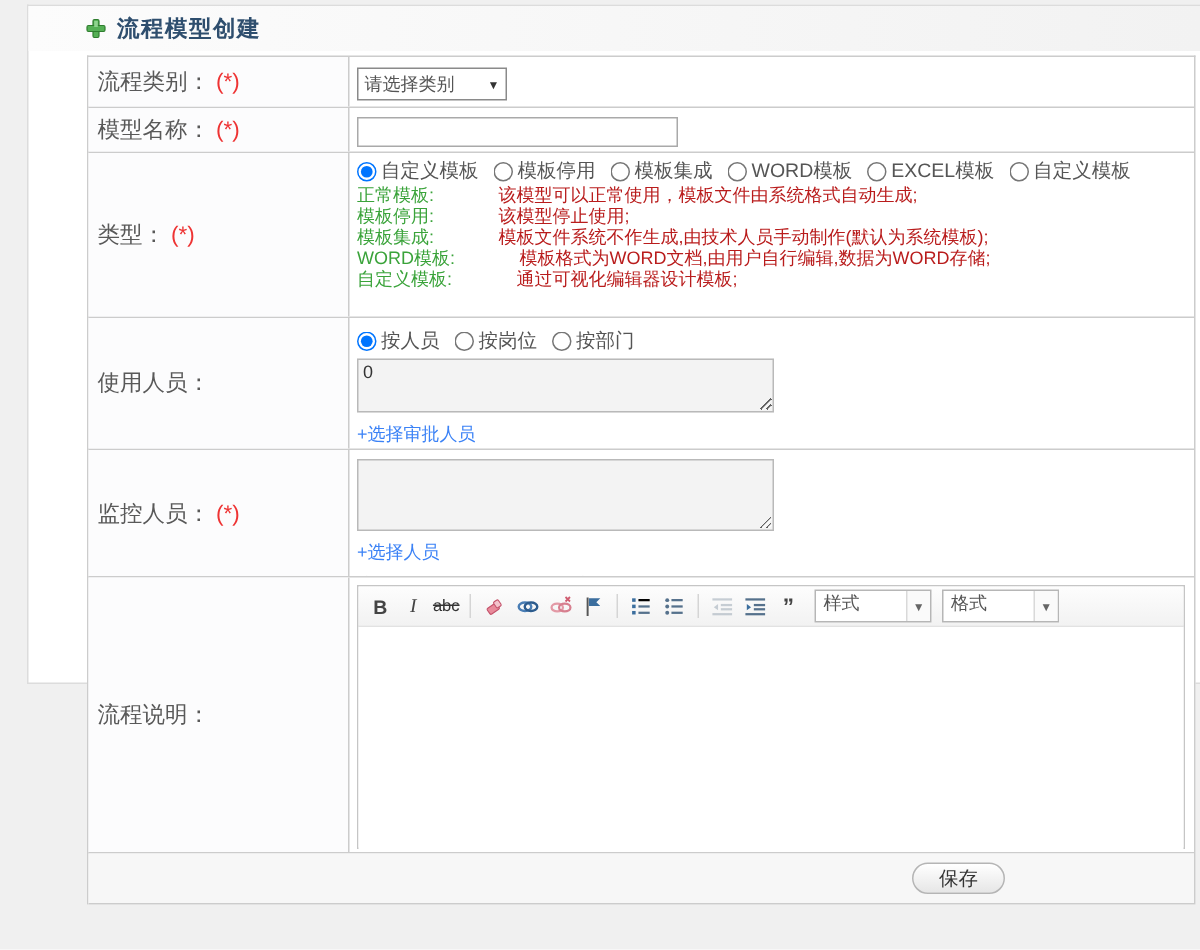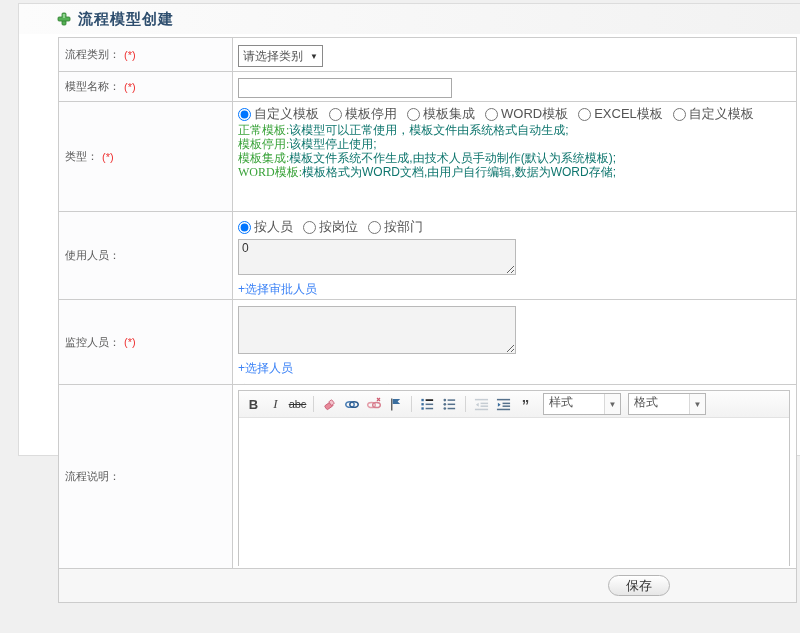--- a/index.html
+++ b/index.html
@@ -23,49 +23,49 @@
 
   .tbl{
     position:absolute;left:39px;top:33px;width:737px;
     border-top:1px solid #cccccc;border-left:1px solid #cccccc;border-right:1px solid #cccccc;
     box-sizing:content-box;background:#fff;
   }
   .row{display:flex;border-bottom:1px solid #cccccc;}
   .lbl{
     width:174px;flex:0 0 174px;border-right:1px solid #cccccc;
     background:#fcfcfd;display:flex;align-items:center;padding-left:6px;box-sizing:border-box;
-    font-size:11px;color:#595959;
+    font-size:15px;color:#595959;
   }
   .lbl .req{color:#ee3333;margin-left:4px;}
   .cell{flex:1;position:relative;padding-left:5px;box-sizing:border-box;overflow:hidden;}
 
   .h-r1{height:33px;} .h-r2{height:29px;} .h-r3{height:109px;}
   .h-r4{height:87px;} .h-r5{height:84px;} .h-r6{height:183px;} 
 
   
   .fake-select{
     margin-top:7px;display:inline-flex;align-items:center;height:20px;
-    border:1px solid #8a8a8a;background:#fff;padding:0 4px;gap:7px;cursor:default;
+    border:1px solid #8a8a8a;background:#fff;padding:0 4px;gap:22px;cursor:default;
   }
   .fake-select .arrow{font-size:8px;color:#333;}
 
   
   .txt-input{
     margin-top:6px;width:206px;height:18px;border:1px solid #a9a9a9;
     font-family:inherit;font-size:12px;padding:0 3px;
   }
 
   
   .type-cell{padding-top:5px;font-size:12px;line-height:14px;}
   .radio-line{display:flex;align-items:center;margin-bottom:2px;color:#555;font-size:13px;}
   .radio-item{display:inline-flex;align-items:center;margin-right:10px;}
   .radio-item input{margin:0 3px 0 0;width:13px;height:13px;}
   .desc-line{white-space:nowrap;}
-  .desc-name{color:#3aa33a;font-family:Liberation Serif, serif;}
-  .desc-text{color:#0f766e;}
+  .desc-name{color:#3aa33a;}
+  .desc-text{color:#b91c1c;margin-left:43px;}
 
   
   .people-cell{padding-top:6px;}
   .people-ta{
     display:block;width:278px;height:36px;margin-top:3px;
     background:#f3f3f3;border:1px solid #b9b9b9;resize:both;
     font-family:inherit;font-size:12px;color:#333;padding:1px 3px;box-sizing:border-box;
   }
   .people-ta.tall{height:48px;margin-top:0;}
   .pick-link{display:inline-block;margin-top:6px;color:#3b82f6;text-decoration:none;font-size:12px;cursor:pointer;}
@@ -188,20 +188,23 @@
           </div>
           <div class="desc-line">
             <span class="desc-name">模板停用:</span><span class="desc-text">该模型停止使用;</span>
           </div>
           <div class="desc-line">
             <span class="desc-name">模板集成:</span><span class="desc-text">模板文件系统不作生成,由技术人员手动制作(默认为系统模板);</span>
           </div>
           <div class="desc-line">
             <span class="desc-name">WORD模板:</span><span class="desc-text">模板格式为WORD文档,由用户自行编辑,数据为WORD存储;</span>
           </div>
+          <div class="desc-line">
+            <span class="desc-name">自定义模板:</span><span class="desc-text">通过可视化编辑器设计模板;</span>
+          </div>
         </div>
       </div>
 
       <div class="row h-r4">
         <div class="lbl">
           <span>使用人员：</span>
         </div>
         <div class="cell people-cell">
           <div class="radio-line">
             <label class="radio-item">

